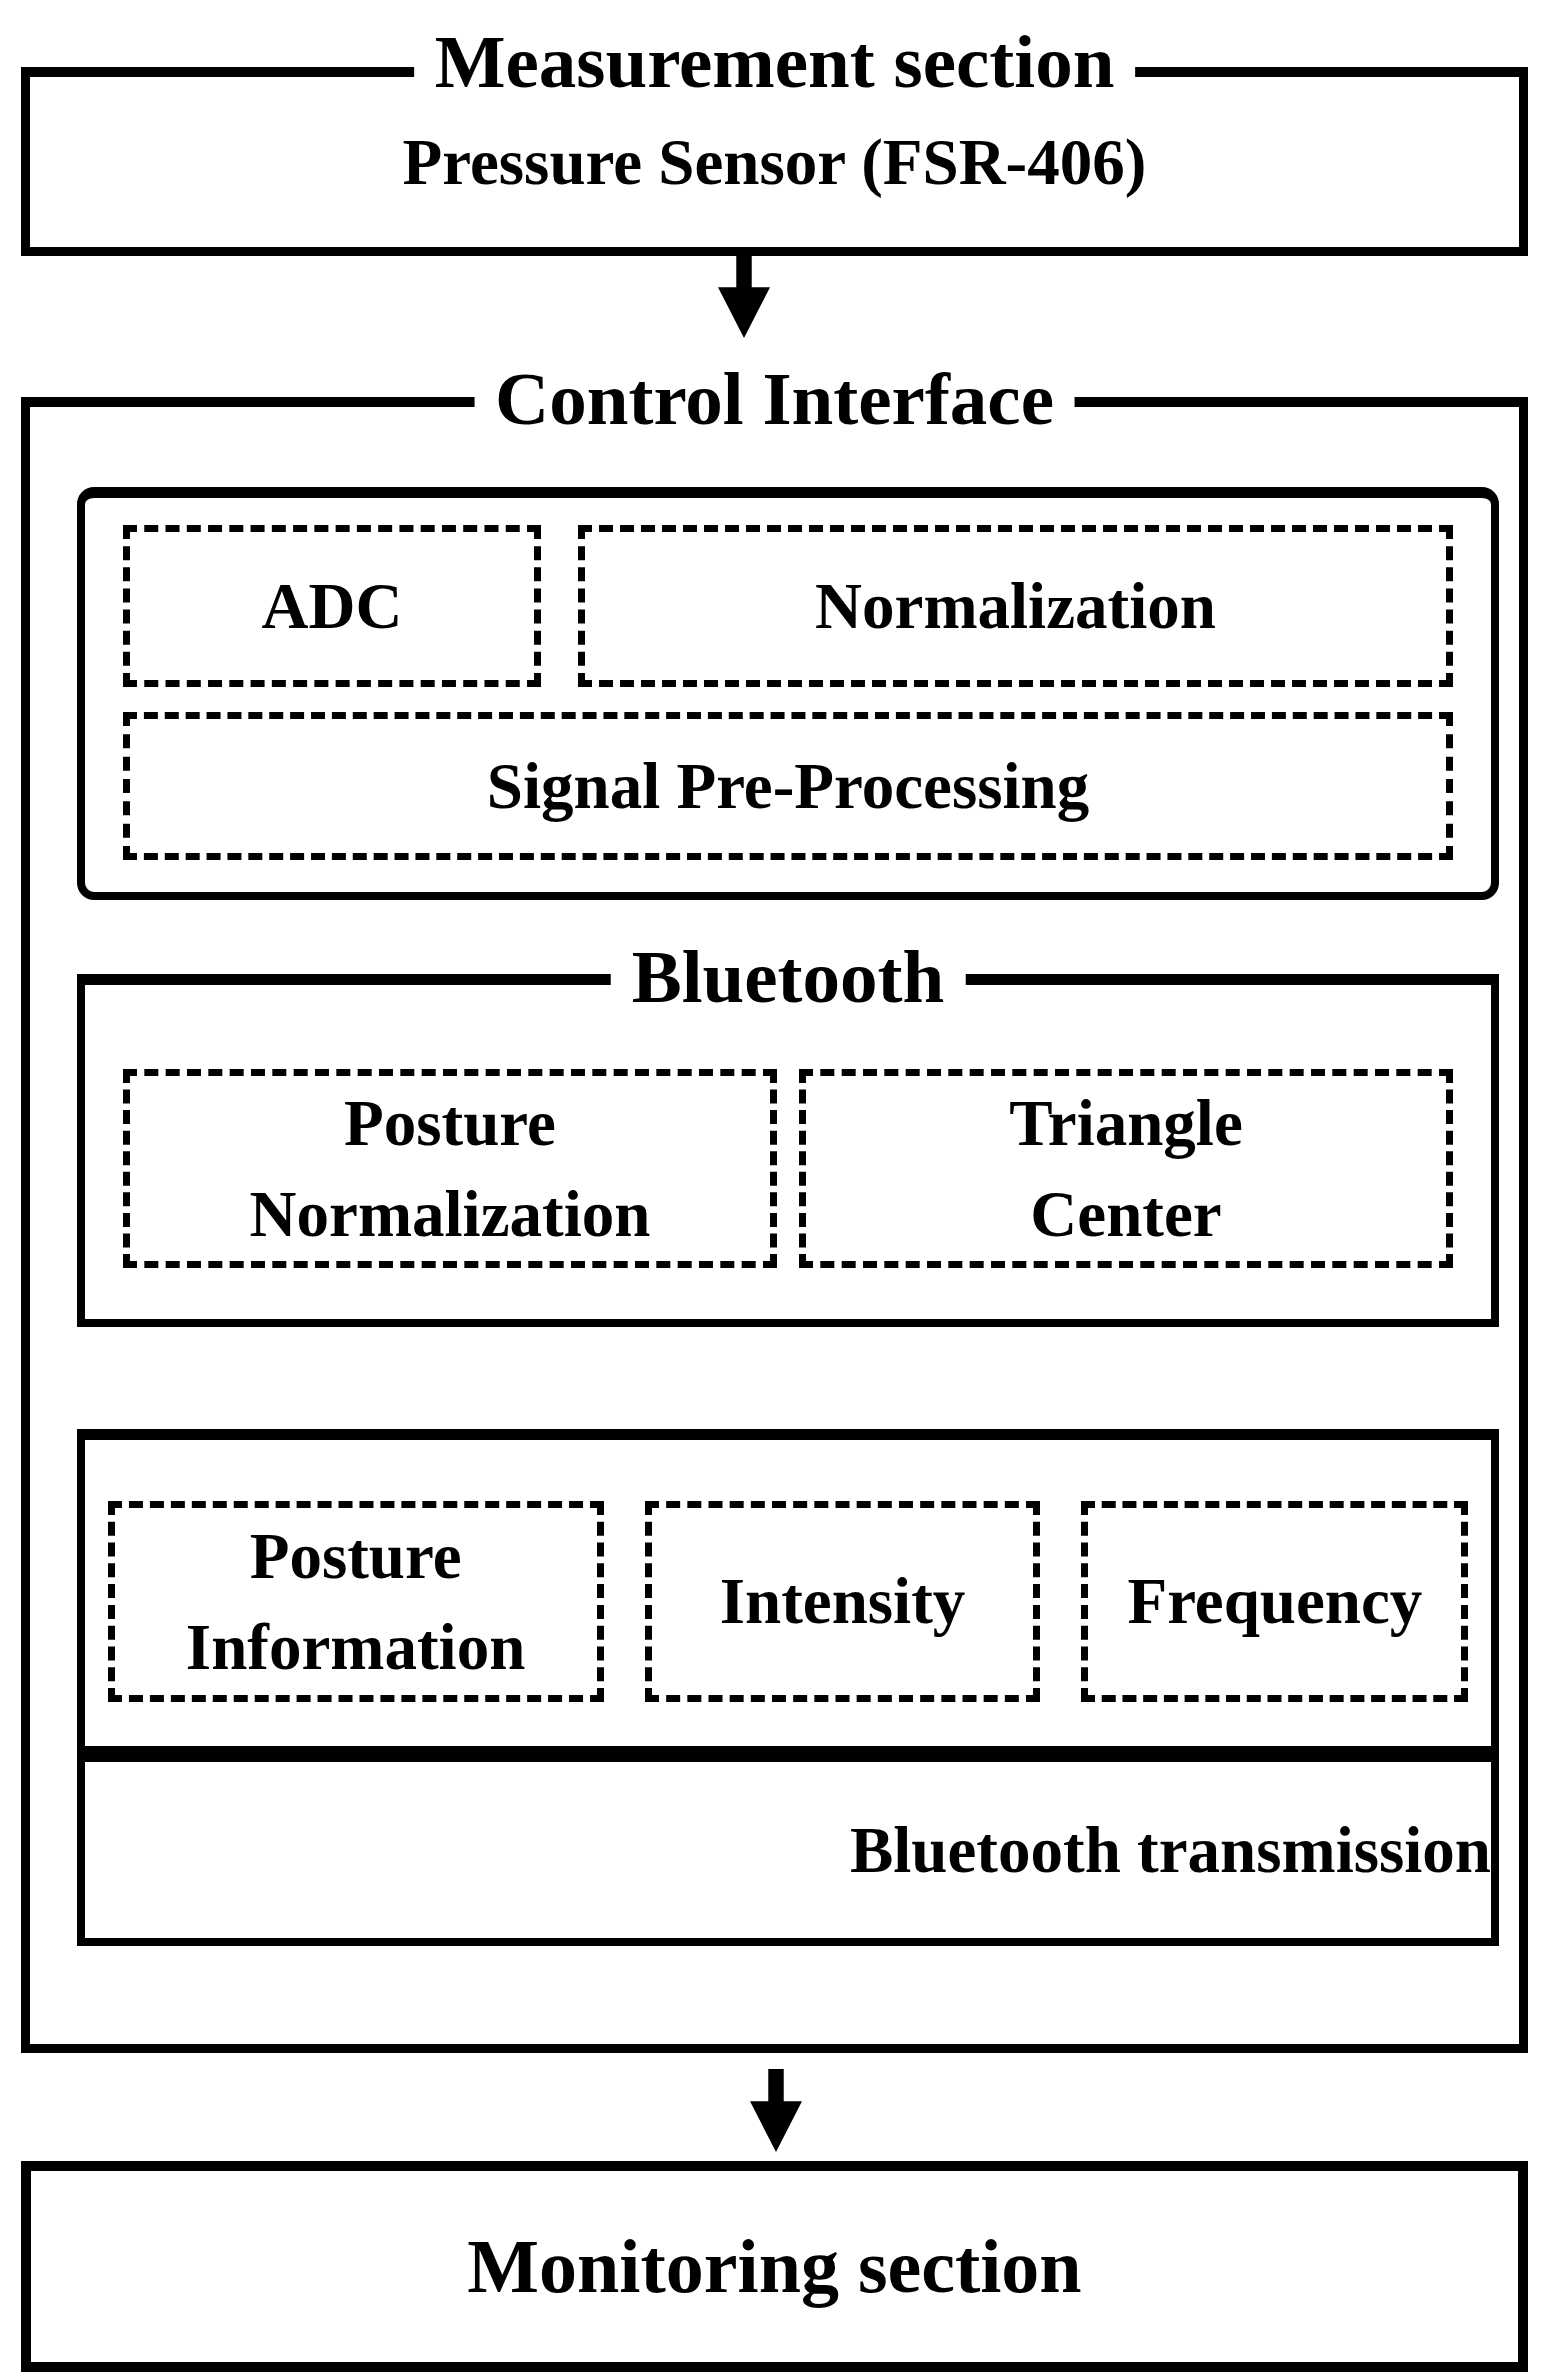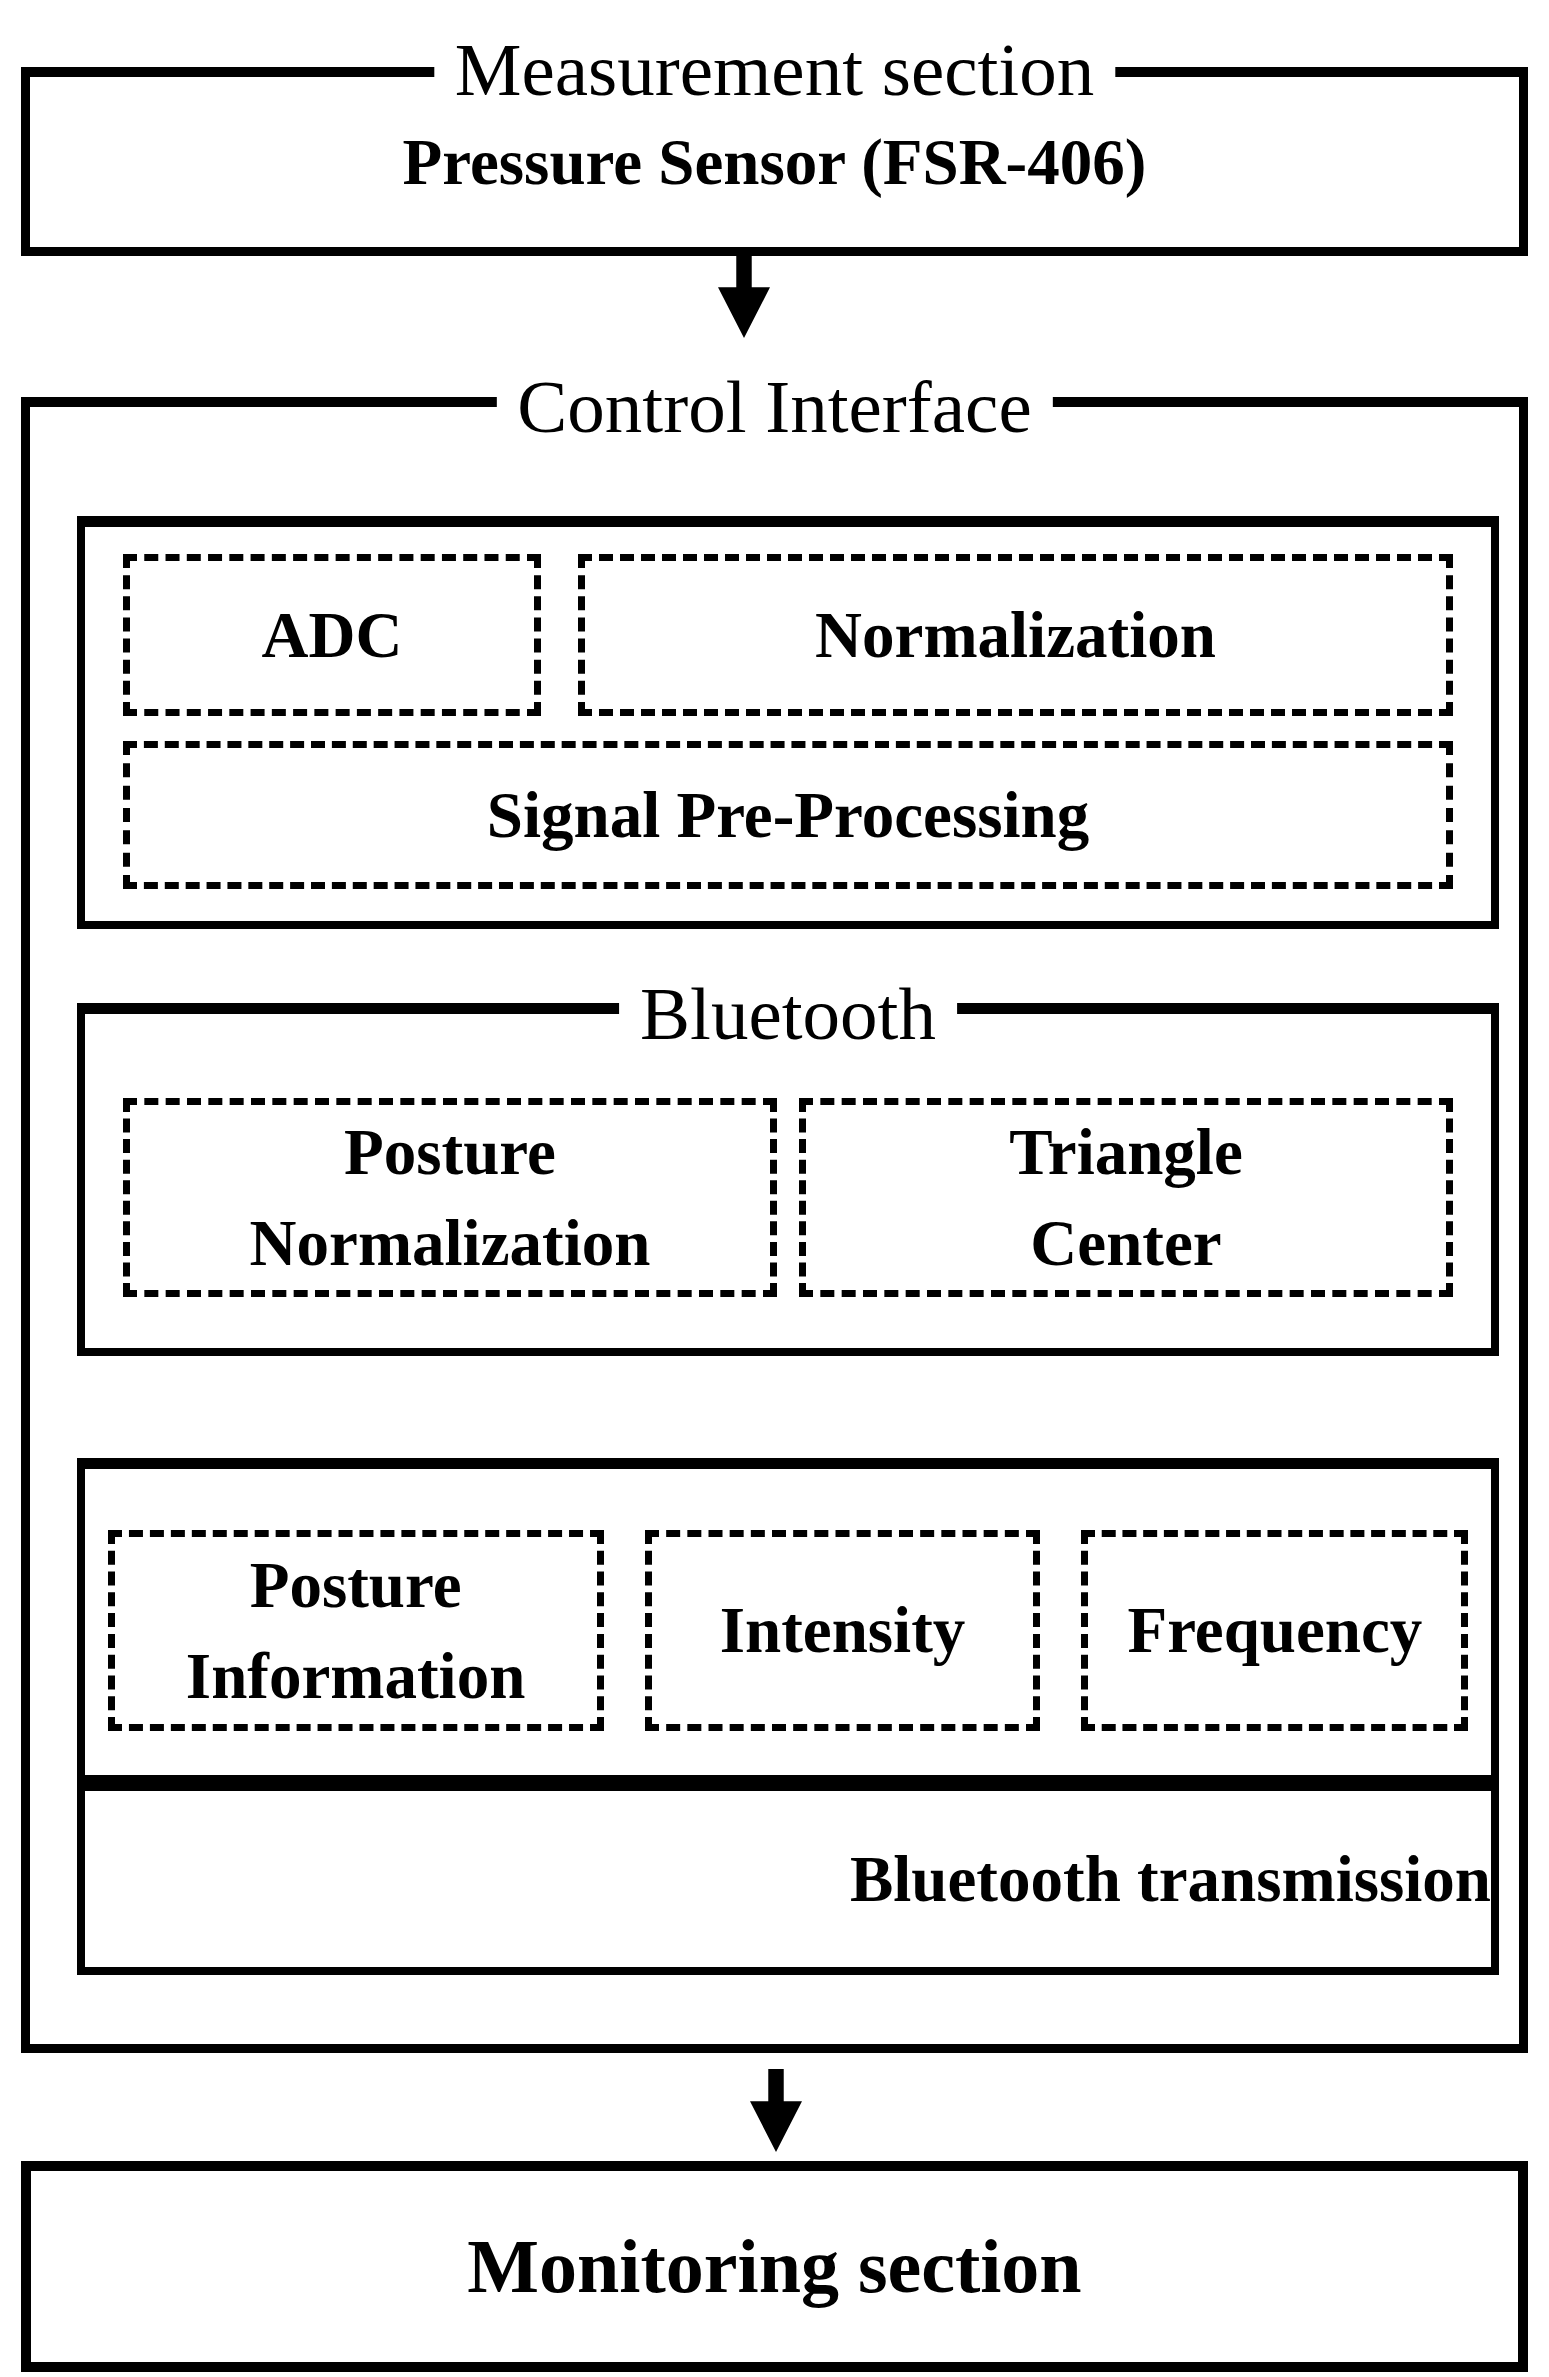--- a/index.html
+++ b/index.html
@@ -26,34 +26,33 @@
   .monitoring  { top:2161px; height:211px; border-width:10px;
                  display:flex; align-items:center; justify-content:center; }
 
   
   .box-title {
     position:absolute; top:0; left:50%;
     transform:translate(-50%,-60%);
     background:var(--paper);
     padding:0 21px;
     white-space:nowrap;
-    font-size:75px; line-height:1.05; font-weight:normal;
+    font-size:75px; line-height:1.05; font-weight:bold;
     z-index:3;
-    margin-top:8px;
   }
   .measurement .box-title { transform:translate(-50%,-68%); }
 
   
   .inner {
     position:relative;
     margin-left:47px; margin-right:20px;
     border:8.5px solid var(--ink);
     background:var(--paper);
   }
-  .preproc   { margin-top:109px; height:413px; border-top-width:11.3px; padding:27px 38px 0 38px; }
+  .preproc   { margin-top:80px; height:413px; border-top-width:11.3px; padding:27px 38px 0 38px;border-radius:17px; }
   .algorithm { margin-top:74px; height:353px; border-top-width:11.3px; padding:84px 38px 0 38px; }
   .dei       { margin-top:102px; height:325px; border-top-width:11.3px; padding:61px 22.6px 0 22.6px; }
   .bluetooth {  height:192px; display:flex; align-items:center; justify-content:flex-end; }
 
   .row { display:flex; justify-content:space-between; }
   .preproc .row   { height:162px; }
   .algorithm .row { height:199px; }
   .dei .row       { height:201px; }
 
   

